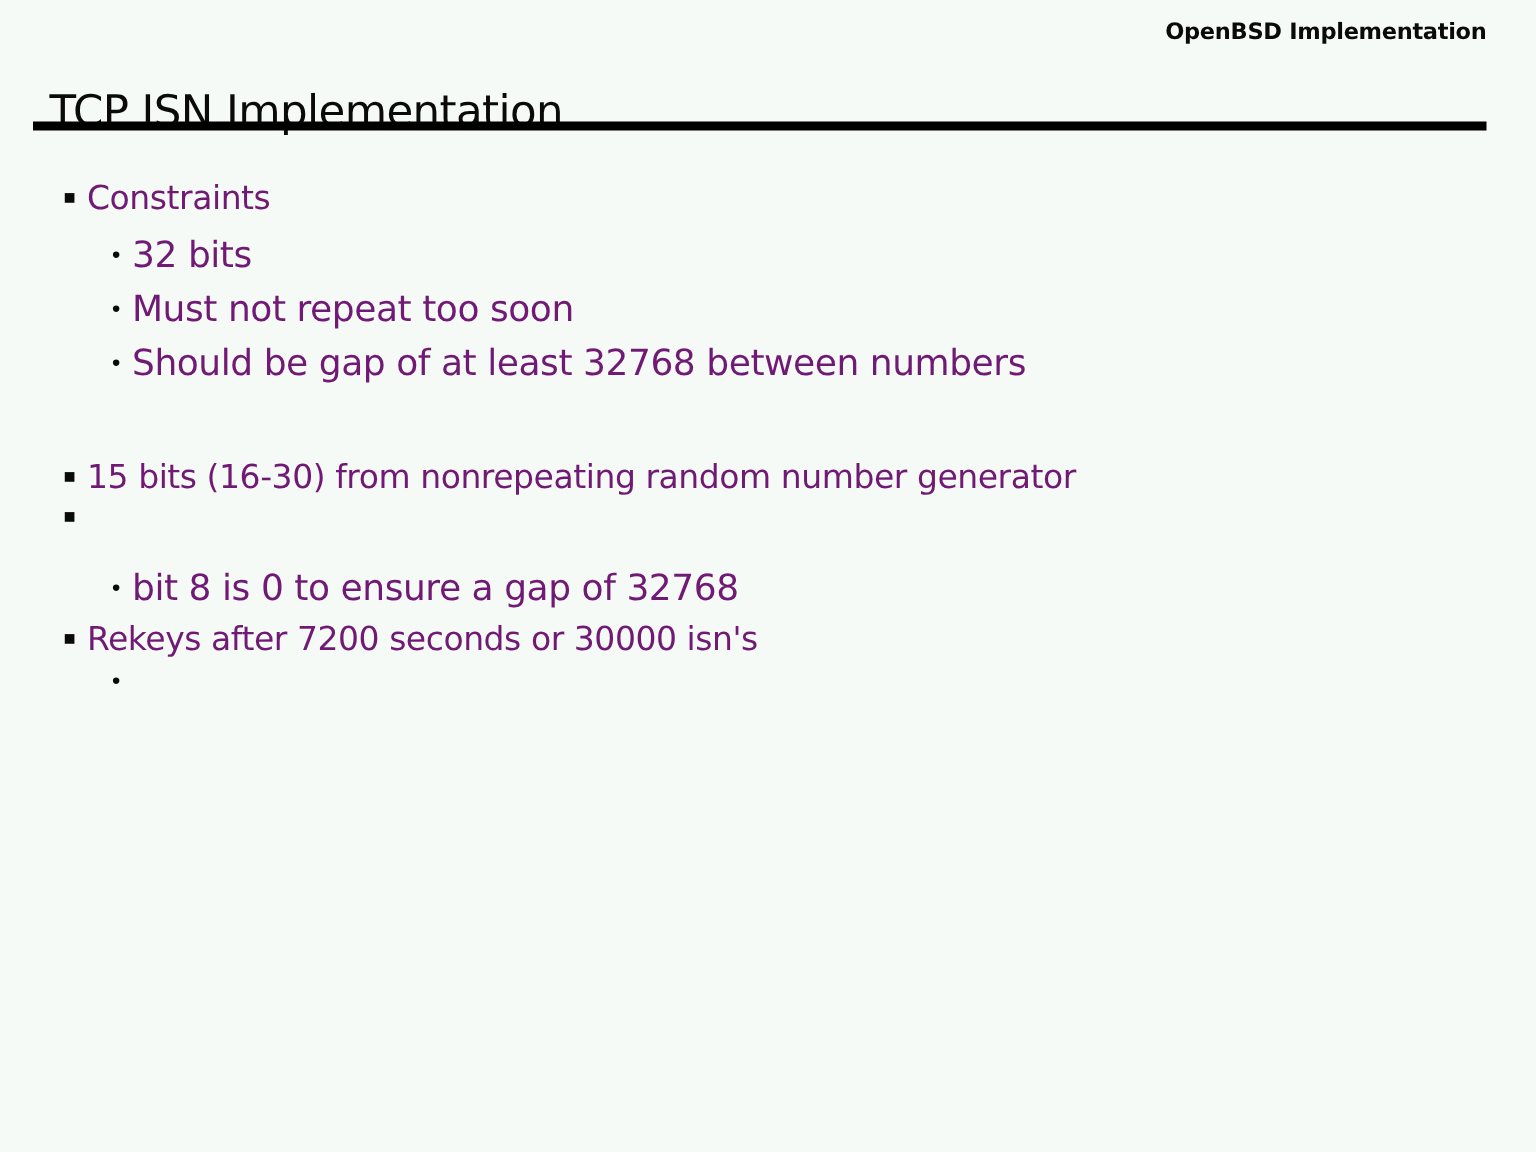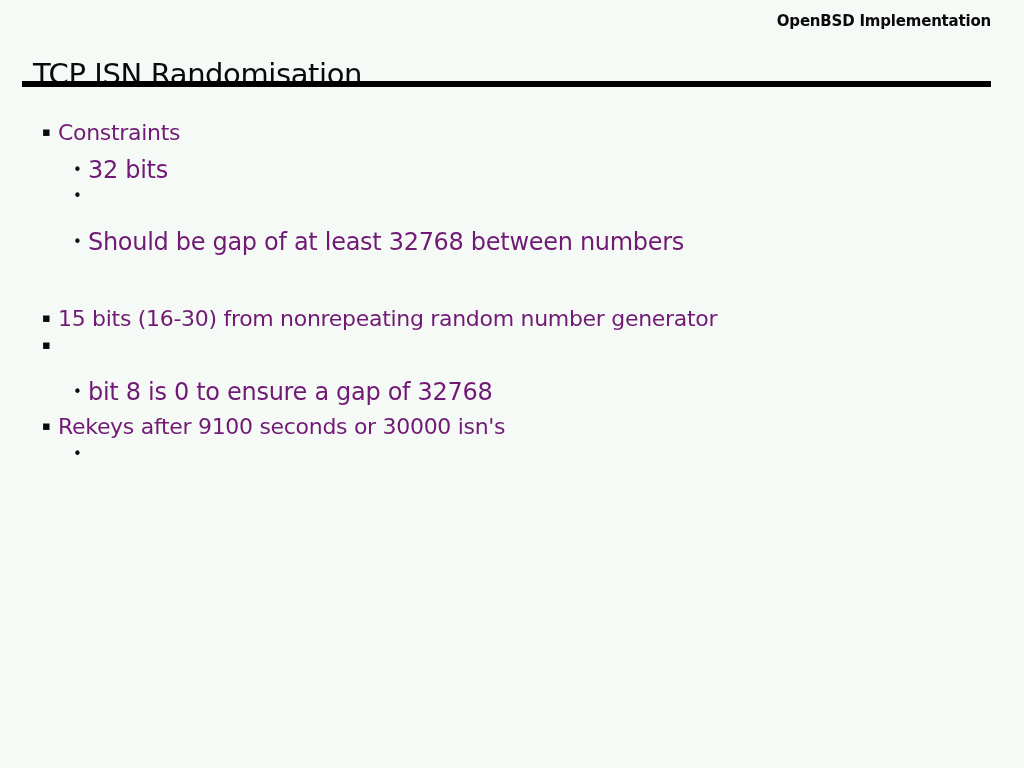--- a/index.html
+++ b/index.html
@@ -120,54 +120,55 @@
     font-size: 24px;
   }
 </style>
 </head>
 <body>
 
 <div class="slide">
 
   <div class="slide-header">OpenBSD Implementation</div>
 
-  <h1 class="slide-title">TCP ISN Randomisation</h1>
+  <h1 class="slide-title">TCP ISN Implementation</h1>
 
   <div class="title-rule"></div>
 
   <div class="body-area">
       <div class="bullet-row lvl1">
         <span class="bmark">▪</span>
         <span class="btext">Constraints</span>
       </div>
       <div class="bullet-row lvl2">
         <span class="bmark">•</span>
         <span class="btext">32 bits</span>
       </div>
       <div class="bullet-row lvl2">
         <span class="bmark">•</span>
+        <span class="btext">Must not repeat too soon</span>
       </div>
       <div class="bullet-row lvl2">
         <span class="bmark">•</span>
         <span class="btext">Should be gap of at least 32768 between numbers</span>
       </div>
       <div class="bullet-row spacer"></div>
       <div class="bullet-row lvl1">
         <span class="bmark">▪</span>
         <span class="btext">15 bits (16-30) from nonrepeating random number generator</span>
       </div>
       <div class="bullet-row lvl1">
         <span class="bmark">▪</span>
       </div>
       <div class="bullet-row lvl2">
         <span class="bmark">•</span>
         <span class="btext">bit 8 is 0 to ensure a gap of 32768</span>
       </div>
       <div class="bullet-row lvl1">
         <span class="bmark">▪</span>
-        <span class="btext">Rekeys after 9100 seconds or 30000 isn's</span>
+        <span class="btext">Rekeys after 7200 seconds or 30000 isn's</span>
       </div>
       <div class="bullet-row lvl2">
         <span class="bmark">•</span>
       </div>
     </div>
 
 </div>
 
 </body></html>

